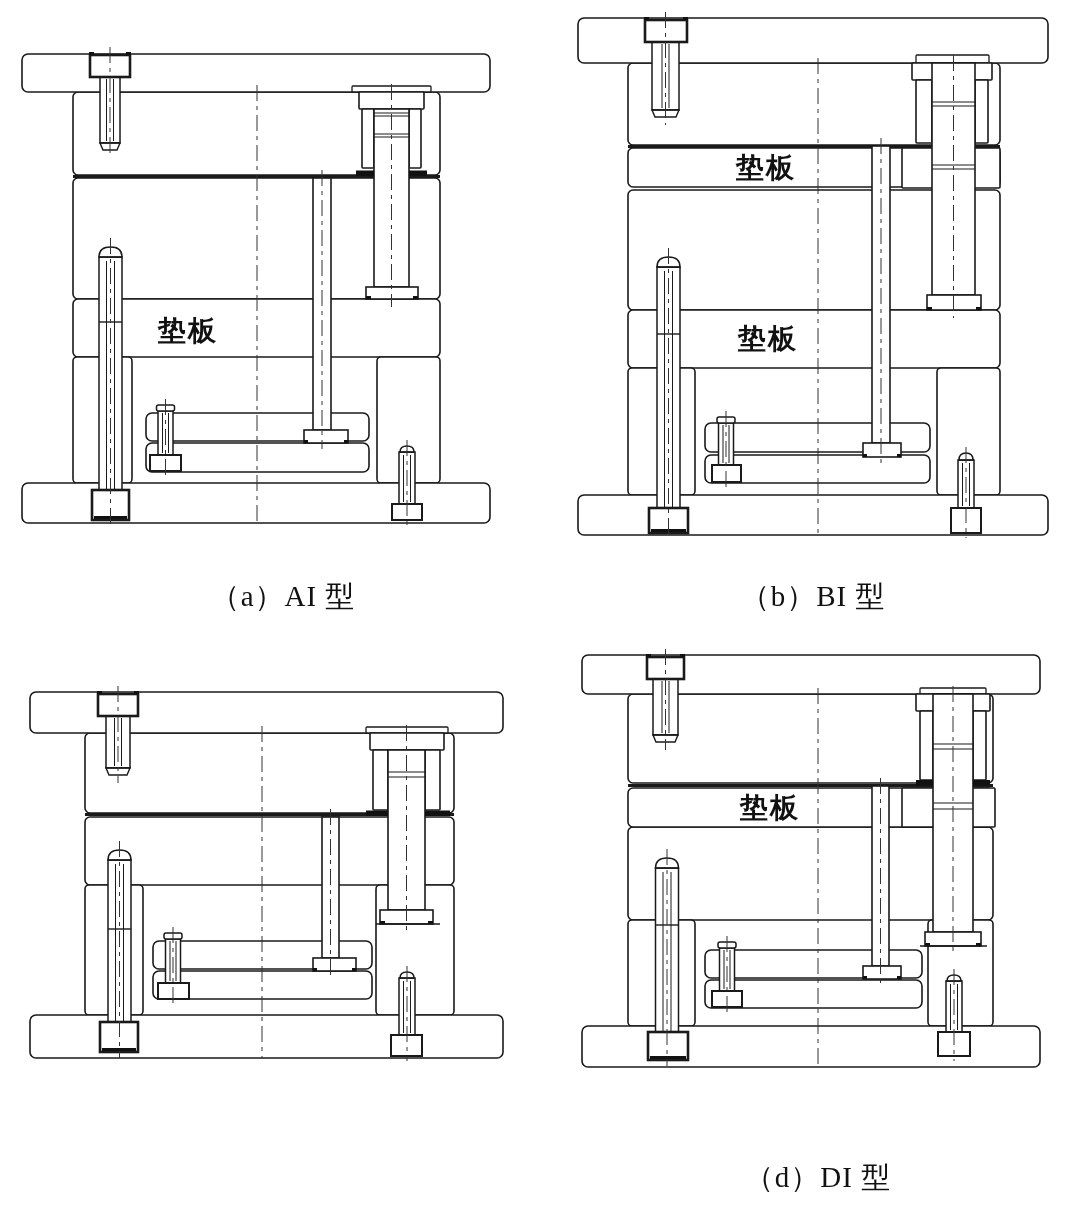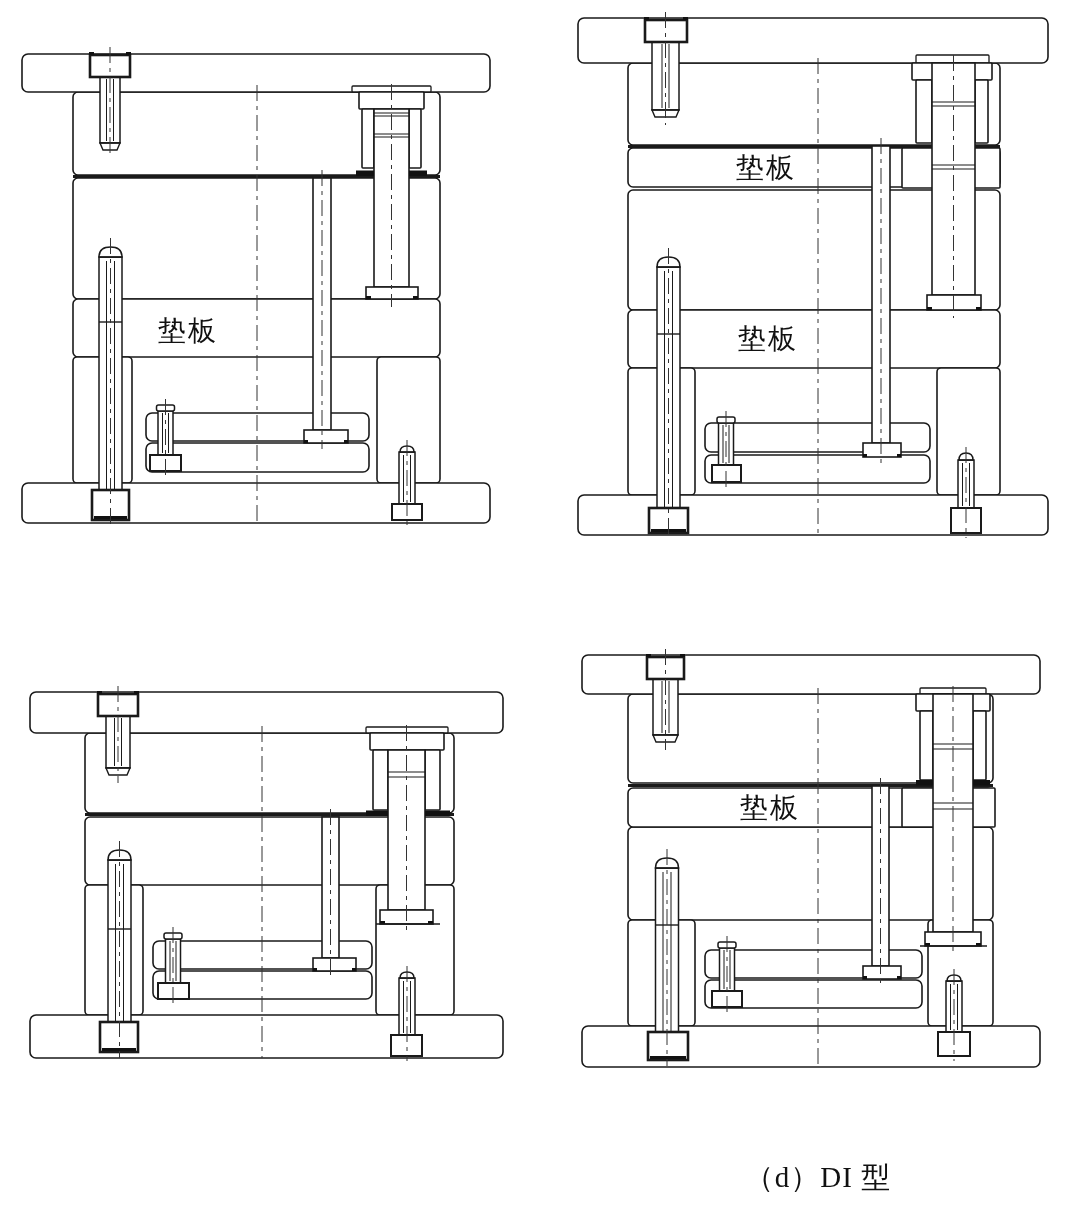--- a/index.html
+++ b/index.html
@@ -2,21 +2,21 @@
 <html><head>
 <meta charset="utf-8">
 <style>
   html,body{margin:0;padding:0;background:#fff;}
   .page{position:relative;width:1079px;height:1208px;background:#fff;overflow:hidden;
         font-family:"Liberation Serif","DejaVu Serif",serif;}
   #drawing{position:absolute;left:0;top:0;}
   .caption{position:absolute;transform:translate(-50%,-50%);font-size:29px;color:#111;
            white-space:nowrap;letter-spacing:1px;}
   .pad-label{position:absolute;transform:translate(-50%,-50%);font-size:28px;color:#111;
-             white-space:nowrap;letter-spacing:2px;}
+             white-space:nowrap;letter-spacing:2px;font-weight:bold;}
 </style>
 </head>
 <body>
 
 <div class="page">
   <svg id="drawing" width="1079" height="1208" viewBox="0 0 1079 1208">
       <g>
         <rect x="73" y="92" width="367" height="83" rx="5" ry="5" fill="#fff" stroke="#1a1a1a" stroke-width="1.6"></rect>
         <rect x="73" y="178" width="367" height="121" rx="5" ry="5" fill="#fff" stroke="#1a1a1a" stroke-width="1.6"></rect>
         <rect x="73" y="299" width="367" height="58" rx="5" ry="5" fill="#fff" stroke="#1a1a1a" stroke-width="1.6"></rect>
@@ -272,14 +272,16 @@
         <line x1="954" y1="969" x2="954" y2="1061" stroke="#333" stroke-width="1" stroke-dasharray="16 5 4 5"></line>
         <line x1="818" y1="688" x2="818" y2="1067" stroke="#333" stroke-width="1" stroke-dasharray="16 5 4 5"></line>
       </g>
     </svg>
 
   <div class="pad-label" style="left:188px;top:331px">垫板</div>
   <div class="pad-label" style="left:766px;top:168px">垫板</div>
   <div class="pad-label" style="left:768px;top:339px">垫板</div>
   <div class="pad-label" style="left:770px;top:808px">垫板</div>
 
+  <div class="caption" style="left:283px;top:597px">（a）AI 型</div>
+  <div class="caption" style="left:813px;top:597px">（b）BI 型</div>
   <div class="caption" style="left:818px;top:1178px">（d）DI 型</div>
 </div>
 
 </body></html>

